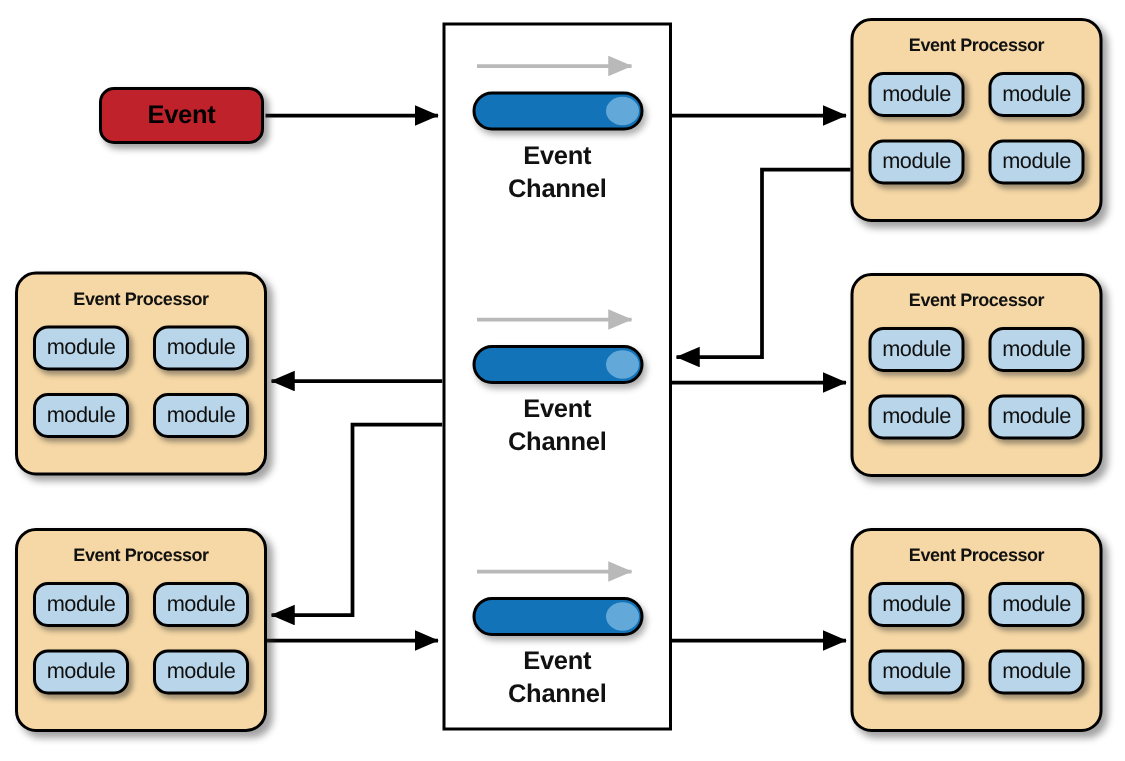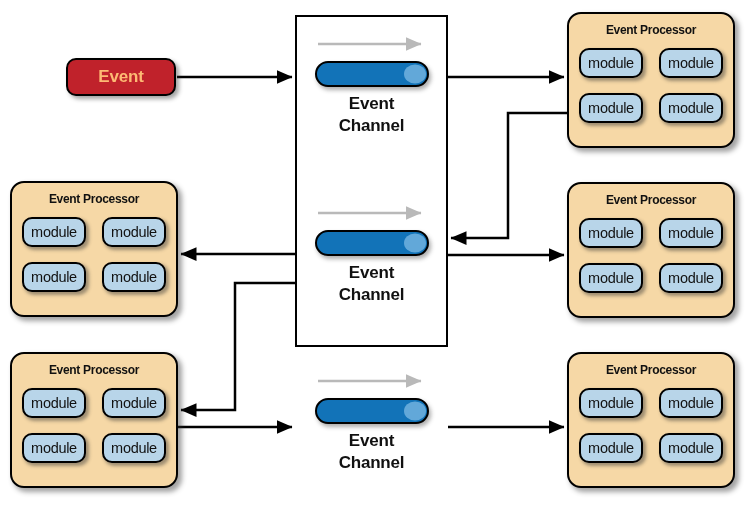--- a/index.html
+++ b/index.html
@@ -25,27 +25,27 @@
   .ln-black{stroke:var(--line-black);stroke-width:2.5;fill:none;}
   .ln-gray{stroke:var(--arrow-gray);stroke-width:2.5;fill:none;}
   .mk-black{fill:var(--line-black);}
   .mk-gray{fill:var(--arrow-gray);}
 
   
   .event-pill{
     position:absolute;left:66px;top:58px;width:110px;height:38px;
     background:var(--event-red);border:2.5px solid #000;border-radius:10px;
     box-sizing:border-box;display:flex;align-items:center;justify-content:center;
-    color:#fdba74;font-size:17px;font-weight:700;letter-spacing:-0.2px;
+    color:#000000;font-size:17px;font-weight:700;letter-spacing:-0.2px;
     box-shadow:3px 3px 4px rgba(50,50,50,.45);
   }
 
   
   .channel-box{
-    position:absolute;left:295px;top:15px;width:153px;height:332px;
+    position:absolute;left:295px;top:15px;width:153px;height:472px;
     background:#fff;border:2.5px solid #000;box-sizing:border-box;
   }
   .channel{position:absolute;left:0;width:100%;}
   .channel.c1{top:20px}.channel.c2{top:189px}.channel.c3{top:357px}
   .flow-arrow{display:block;margin:0 auto;}
   .cylinder{
     position:relative;width:114px;height:26px;margin:10px auto 0;
     background:var(--channel-blue);border:2.5px solid #000;border-radius:13px;
     box-sizing:border-box;box-shadow:2px 3px 4px rgba(50,50,50,.4);
   }

